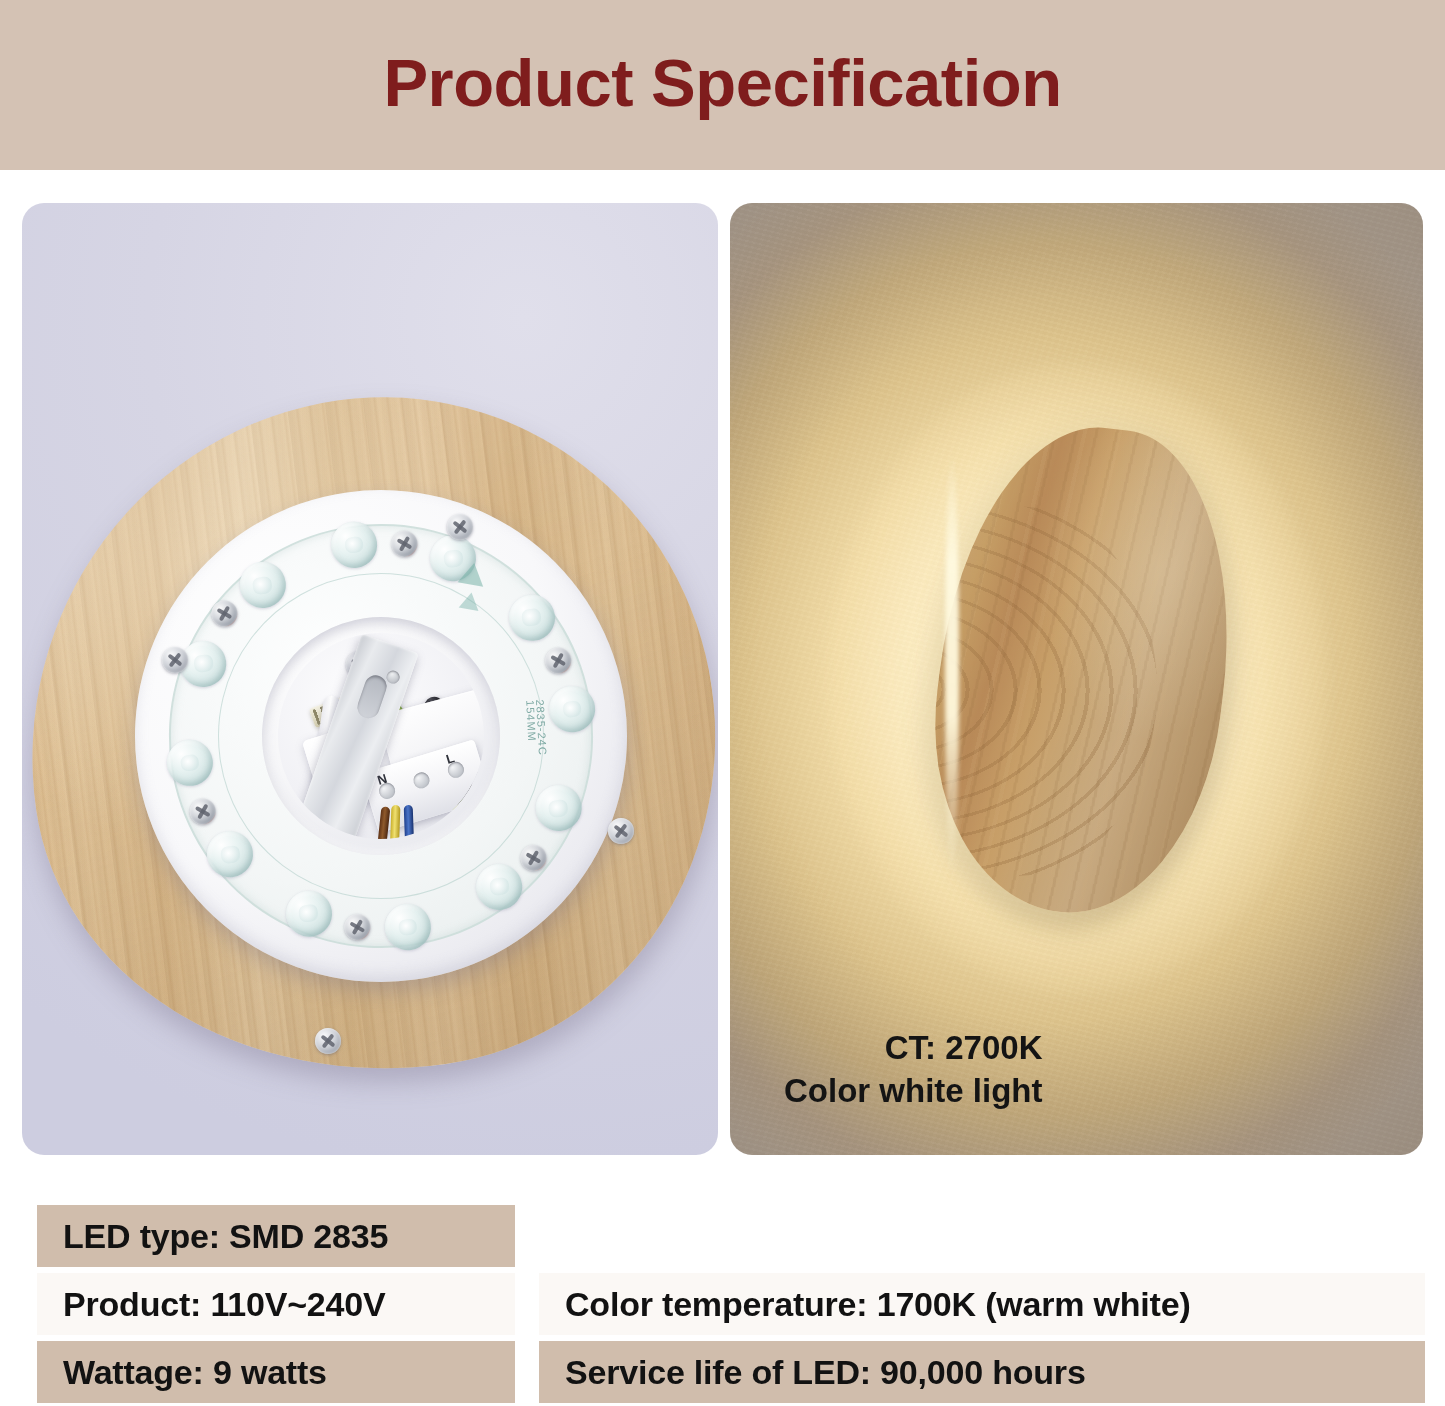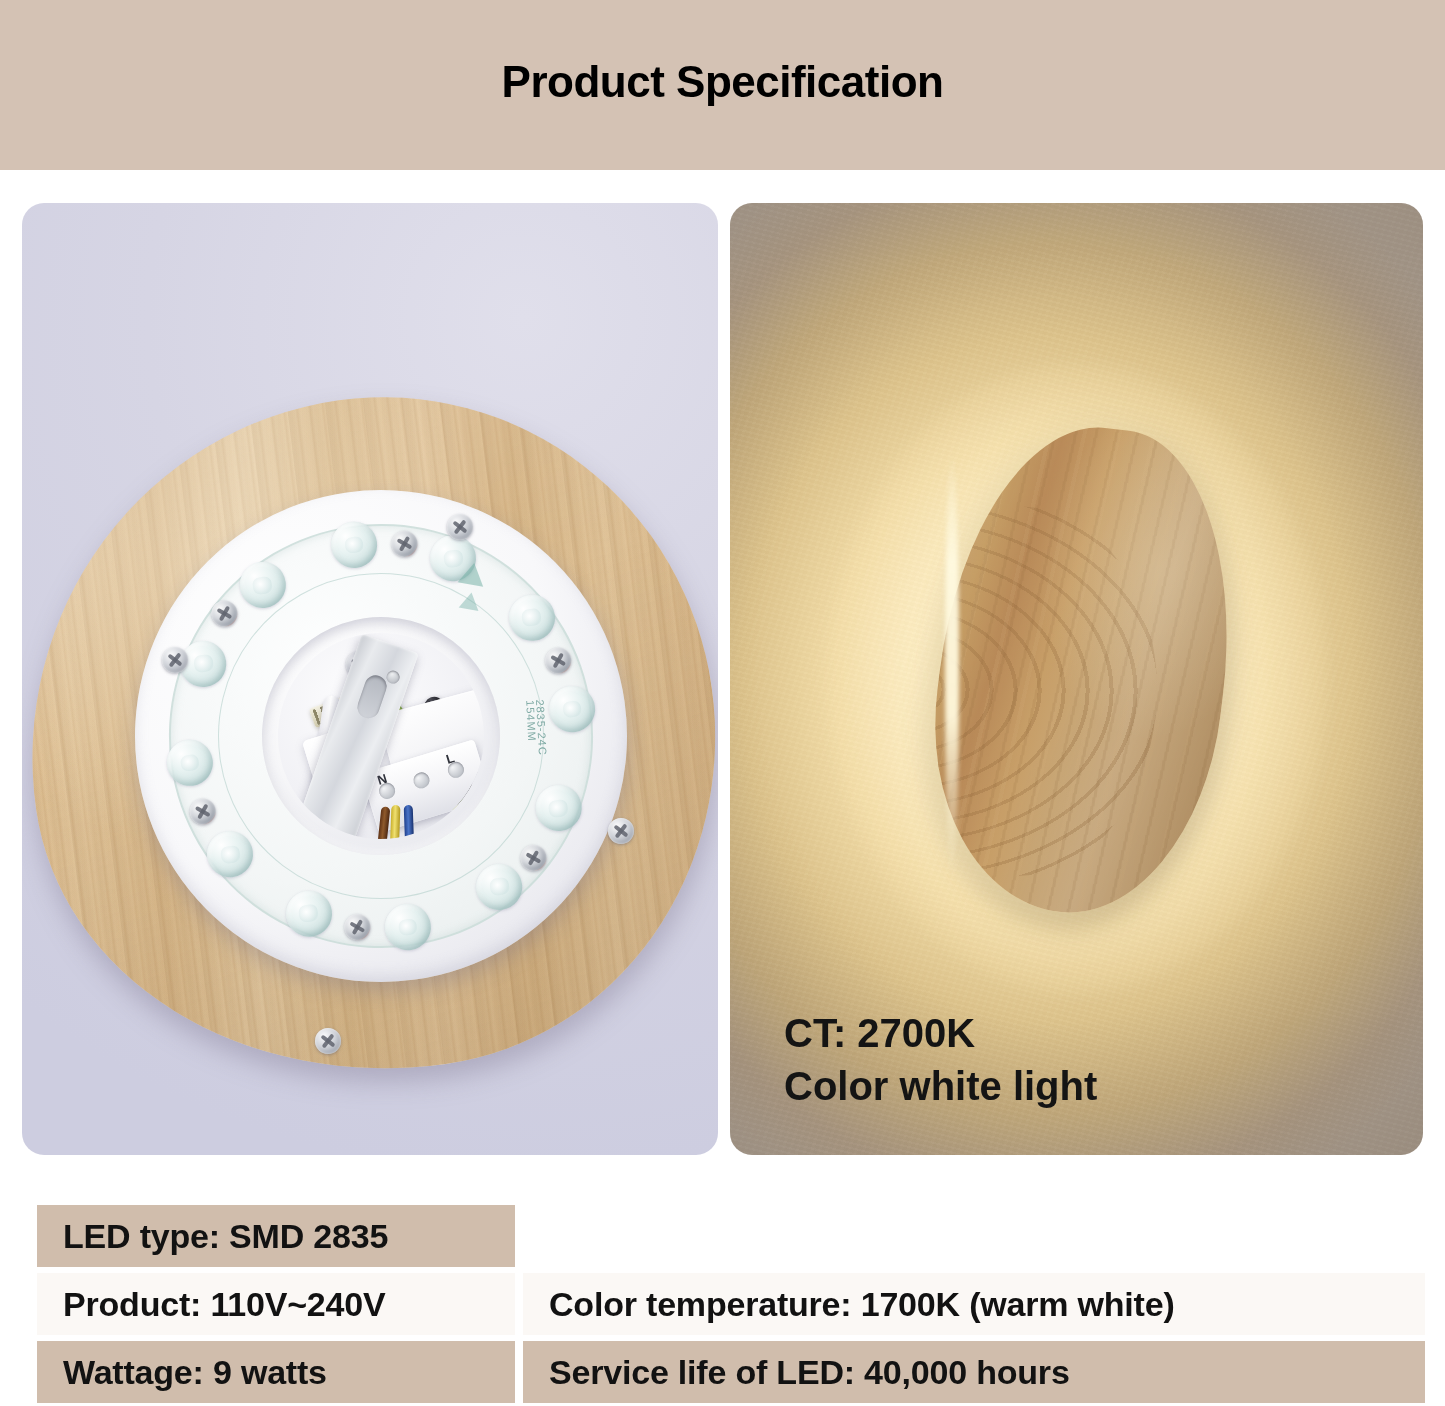--- a/index.html
+++ b/index.html
@@ -18,23 +18,23 @@
   .header {
     position: absolute;
     left: 0; top: 0;
     width: 1445px; height: 170px;
     background: #d4c2b4;
     display: flex;
     align-items: center;
     justify-content: center;
   }
   .header-title {
-    font-size: 44px;
+    font-size: 67px;
     font-weight: bold;
-    color: #000000;
+    color: #7f1d1d;
     letter-spacing: -0.5px;
     line-height: 1;
     padding-bottom: 6px;
   }
 
   
   .photo-row {
     position: absolute;
     left: 0; top: 170px;
     width: 1445px; height: 1000px;
@@ -445,32 +445,32 @@
   }
 
   
   .ct-caption {
     position: absolute;
     left: 54px; bottom: 42px;
     color: #141414;
     font-weight: bold;
     line-height: 1.32;
   }
-  .ct-line { font-size: 40px; white-space: nowrap; }
+  .ct-line { font-size: 33px; white-space: nowrap; text-align: right; }
 
   
   .spec-table {
     position: absolute;
     left: 37px; top: 1205px;
     width: 1388px;
     display: flex;
     flex-direction: column;
     gap: 6px;
   }
-  .spec-row { display: flex; gap: 8px; height: 62px; }
+  .spec-row { display: flex; gap: 24px; height: 62px; }
   .spec-cell {
     display: flex;
     align-items: center;
     padding-left: 26px;
     font-size: 34px;
     font-weight: bold;
     color: #121212;
     letter-spacing: -0.2px;
     white-space: nowrap;
   }
@@ -598,16 +598,16 @@
     <div class="spec-cell left tone-dark">LED type: SMD 2835</div>
   </div>
 
   <div class="spec-row">
     <div class="spec-cell left tone-light">Product: 110V~240V</div>
     <div class="spec-cell right tone-light">Color temperature: 1700K (warm white)</div>
   </div>
 
   <div class="spec-row">
     <div class="spec-cell left tone-dark">Wattage: 9 watts</div>
-    <div class="spec-cell right tone-dark">Service life of LED: 40,000 hours</div>
+    <div class="spec-cell right tone-dark">Service life of LED: 90,000 hours</div>
   </div>
 
 </div>
 
 </body></html>

